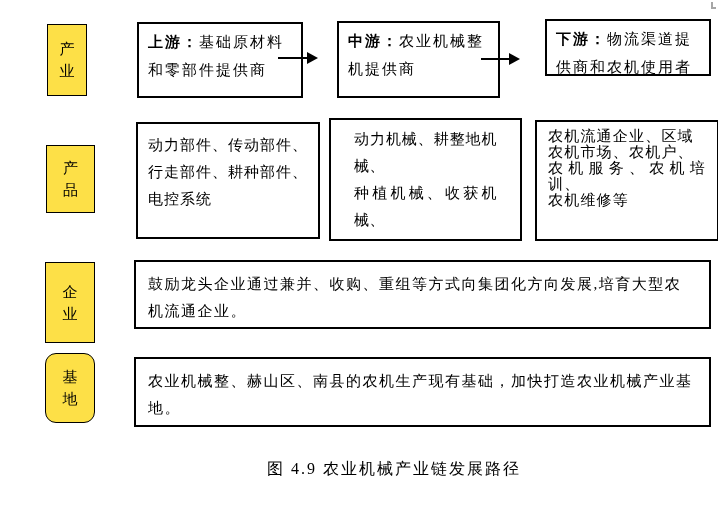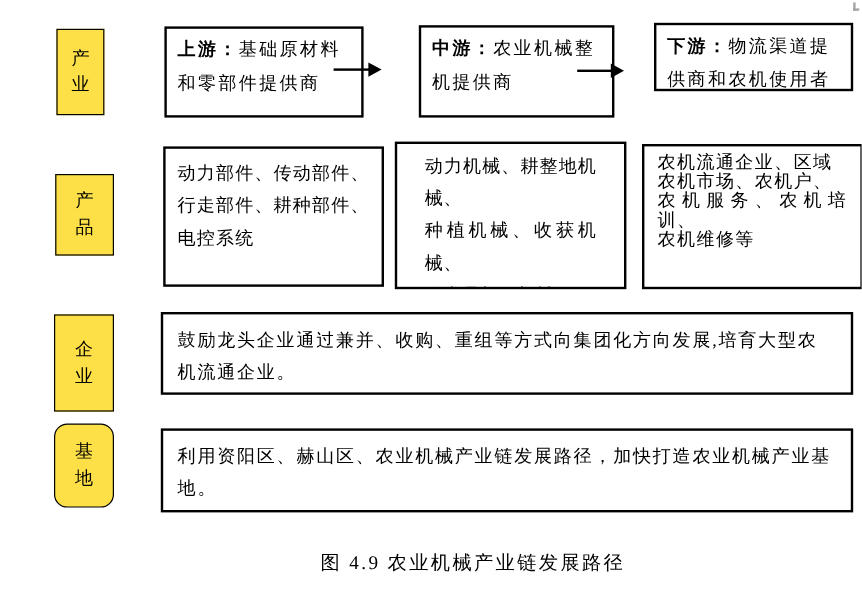--- a/index.html
+++ b/index.html
@@ -82,21 +82,21 @@
   </div>
 
   <div class="box b-thick box-r1" style="left:111px; top:22px; width:166px; height:76px;"><span class="bold">上游：</span><span>基础原材料
 和零部件提供商</span></div>
 
   <div class="arrow" style="left:278px; top:52px; width:40px;">
     <div class="shaft" style="width:31px;"></div>
     <div class="head"></div>
   </div>
 
-  <div class="box b-thick box-r1" style="left:323px; top:21px; width:163px; height:77px;"><span class="bold">中游：</span><span>农业机械整
+  <div class="box b-thick box-r1" style="left:311px; top:21px; width:163px; height:77px;"><span class="bold">中游：</span><span>农业机械整
 机提供商</span></div>
 
   <div class="arrow" style="left:481px; top:53px; width:39px;">
     <div class="shaft" style="width:30px;"></div>
     <div class="head"></div>
   </div>
 
   <div class="box box-r1" style="left:519px; top:19px; width:166px; height:57px;"><span class="bold">下游：</span><span>物流渠道提
 供商和农机使用者</span></div>
 
@@ -121,20 +121,20 @@
     <span>企业</span>
   </div>
 
   <div class="box box-wide" style="left:108px; top:260px; width:577px; height:69px;">鼓励龙头企业通过兼并、收购、重组等方式向集团化方向发展,培育大型农
 机流通企业。</div>
 
   <div class="row-label" style="left:45px; top:353px; width:50px; height:70px;border-radius:11px;">
     <span>基地</span>
   </div>
 
-  <div class="box box-wide" style="left:108px; top:357px; width:577px; height:70px;">利用资阳区、赫山区、农业机械产业链发展路径，加快打造农业机械产业基
+  <div class="box box-wide" style="left:108px; top:357px; width:577px; height:70px;">农业机械整、赫山区、南县的农机生产现有基础，加快打造农业机械产业基
 地。</div>
 
   <div class="caption">图 4.9 农业机械产业链发展路径</div>
 
   <div class="corner-mark"></div>
 
 </div>
 
 </body></html>

